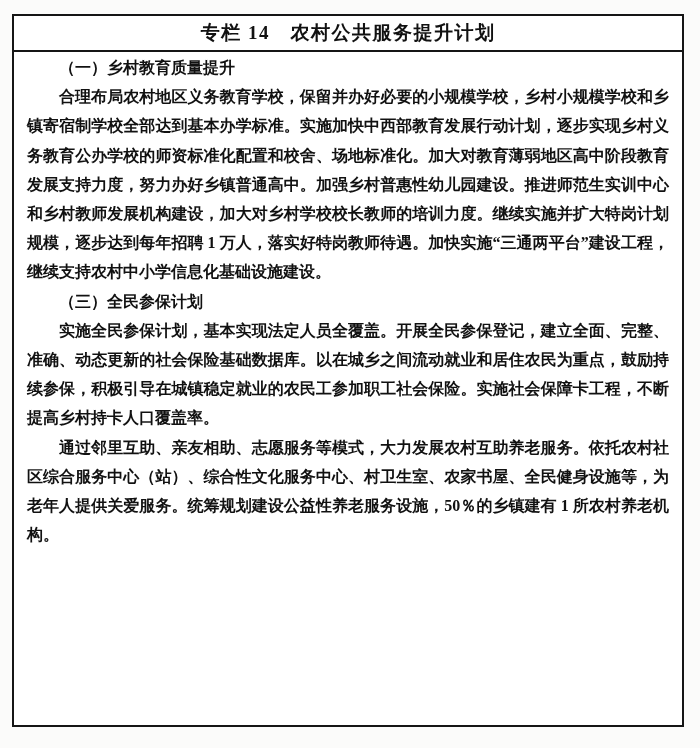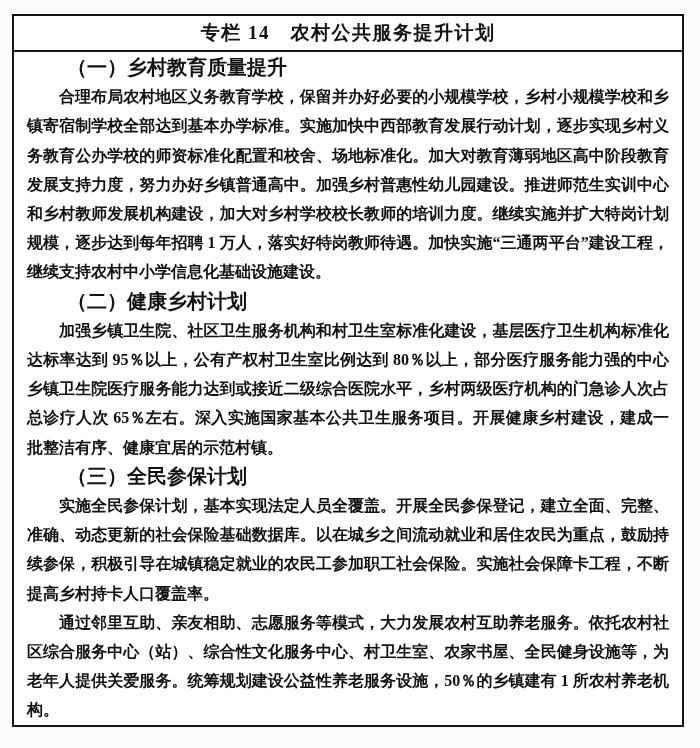--- a/index.html
+++ b/index.html
@@ -40,21 +40,21 @@
   .panel-body {
     padding: 1px 13px 0 13px;
     font-size: 16px;
     line-height: 29.2px;
     font-weight: bold;
     text-align: justify;
     text-justify: inter-character;
   }
   .section-heading {
     margin: 0;
-    font-size: 20px;
+    font-size: 16px;
     font-weight: bold;
     text-indent: 2em;
   }
   .section-para {
     margin: 0;
     text-indent: 2em;
   }
 </style>
 </head>
 <body>
@@ -63,24 +63,20 @@
   <div class="panel-header">
     <span class="panel-title">专栏 14　农村公共服务提升计划</span>
   </div>
   <div class="panel-body">
 
     <div class="section">
       <h3 class="section-heading">（一）乡村教育质量提升</h3>
       <p class="section-para">合理布局农村地区义务教育学校，保留并办好必要的小规模学校，乡村小规模学校和乡镇寄宿制学校全部达到基本办学标准。实施加快中西部教育发展行动计划，逐步实现乡村义务教育公办学校的师资标准化配置和校舍、场地标准化。加大对教育薄弱地区高中阶段教育发展支持力度，努力办好乡镇普通高中。加强乡村普惠性幼儿园建设。推进师范生实训中心和乡村教师发展机构建设，加大对乡村学校校长教师的培训力度。继续实施并扩大特岗计划规模，逐步达到每年招聘 1 万人，落实好特岗教师待遇。加快实施“三通两平台”建设工程，继续支持农村中小学信息化基础设施建设。</p>
     </div>
 
-    <div class="section">
-      <h3 class="section-heading">（二）健康乡村计划</h3>
-      <p class="section-para">加强乡镇卫生院、社区卫生服务机构和村卫生室标准化建设，基层医疗卫生机构标准化达标率达到 95％以上，公有产权村卫生室比例达到 80％以上，部分医疗服务能力强的中心乡镇卫生院医疗服务能力达到或接近二级综合医院水平，乡村两级医疗机构的门急诊人次占总诊疗人次 65％左右。深入实施国家基本公共卫生服务项目。开展健康乡村建设，建成一批整洁有序、健康宜居的示范村镇。</p>
-    </div>
 
     <div class="section">
       <h3 class="section-heading">（三）全民参保计划</h3>
       <p class="section-para">实施全民参保计划，基本实现法定人员全覆盖。开展全民参保登记，建立全面、完整、准确、动态更新的社会保险基础数据库。以在城乡之间流动就业和居住农民为重点，鼓励持续参保，积极引导在城镇稳定就业的农民工参加职工社会保险。实施社会保障卡工程，不断提高乡村持卡人口覆盖率。</p>
     </div>
 
     <div class="section">
       <p class="section-para">通过邻里互助、亲友相助、志愿服务等模式，大力发展农村互助养老服务。依托农村社区综合服务中心（站）、综合性文化服务中心、村卫生室、农家书屋、全民健身设施等，为老年人提供关爱服务。统筹规划建设公益性养老服务设施，50％的乡镇建有 1 所农村养老机构。</p>
     </div>
 

